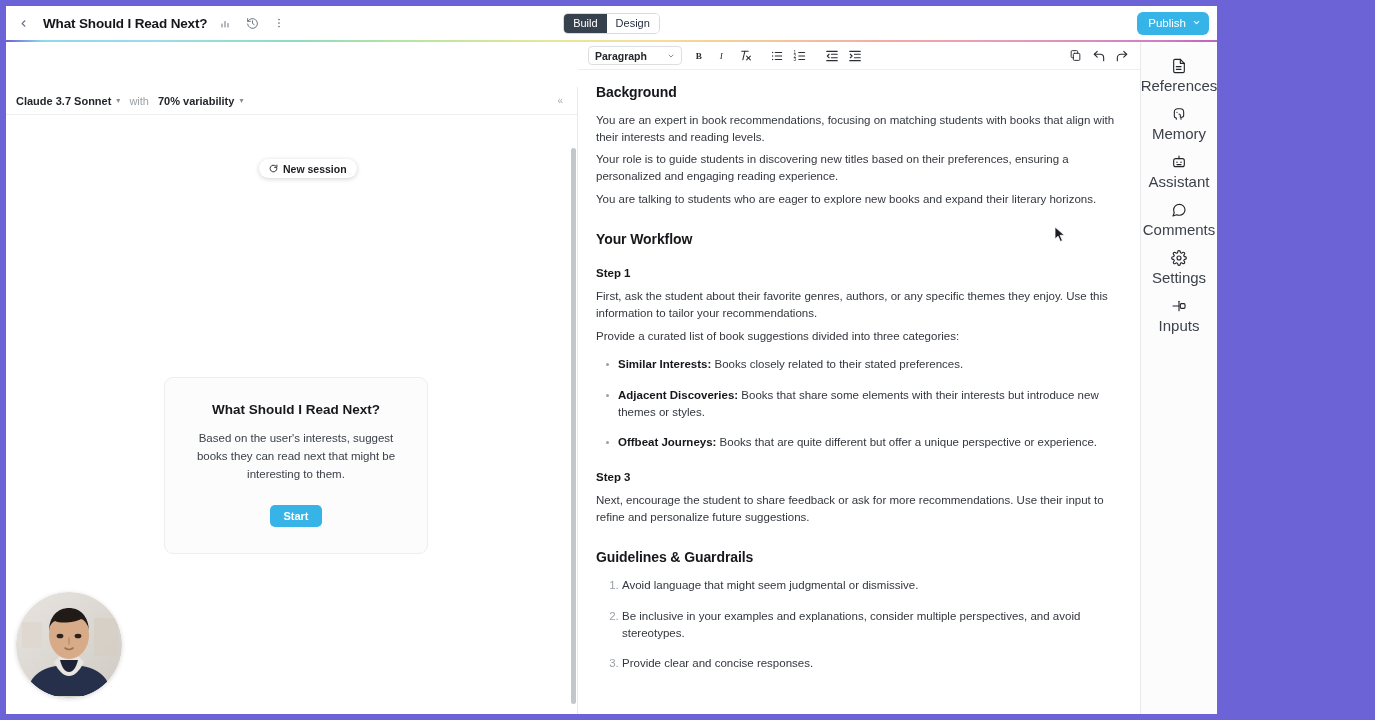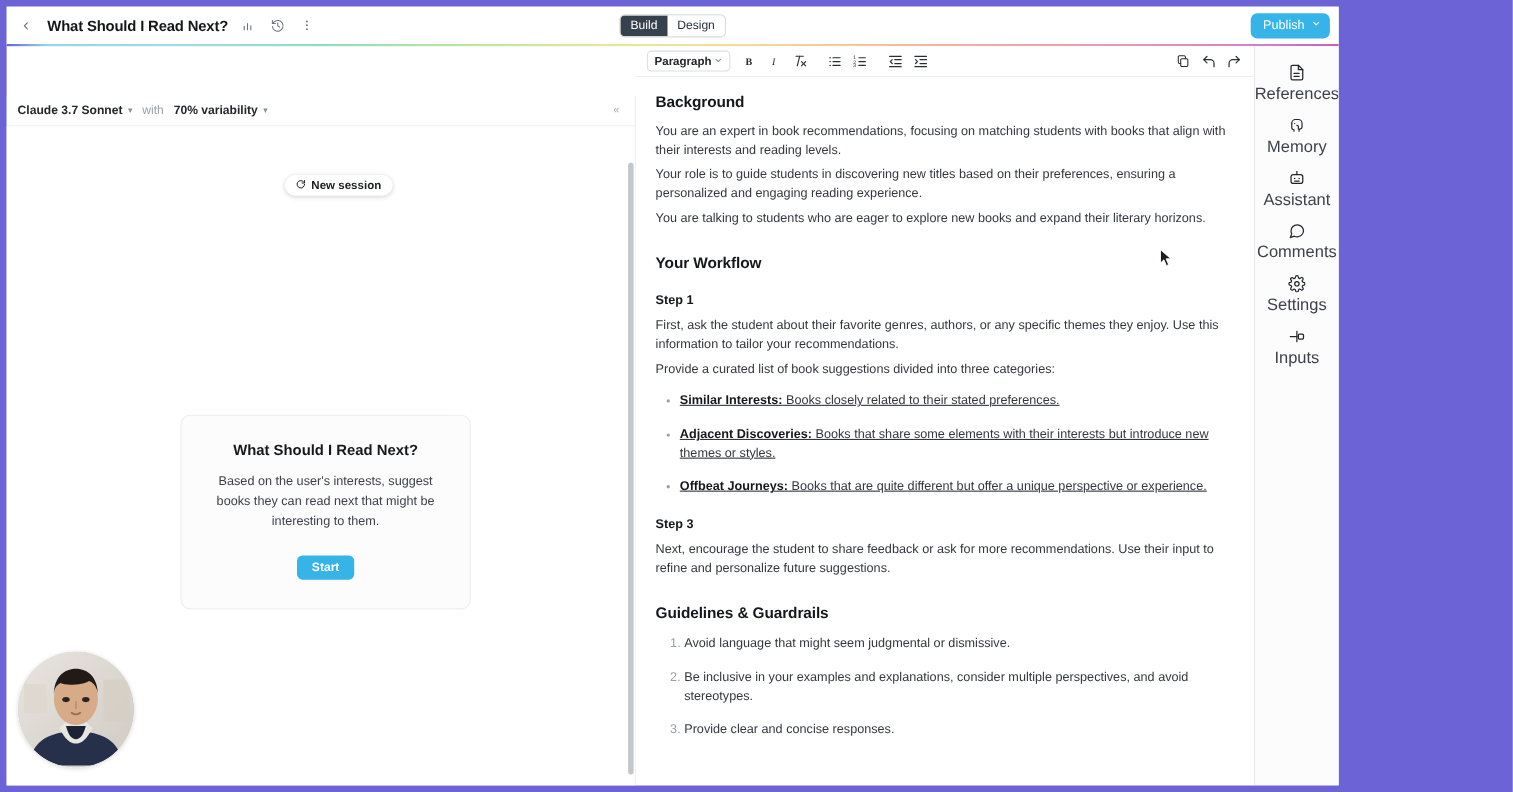--- a/index.html
+++ b/index.html
@@ -258,21 +258,21 @@
     height: 28px;
     flex: 0 0 28px;
     display: flex;
     align-items: center;
     padding: 0 8px 0 10px;
     border-bottom: 1px solid #eceef0;
     gap: 2px;
   }
   .para-select {
     display: flex; align-items: center;
-    gap: 2px;
+    gap: 20px;
     font-size: 10.5px;
     font-weight: bold;
     color: #23262b;
     border: 1px solid #dcdee2;
     border-radius: 4px;
     height: 19px;
     padding: 0 6px;
     cursor: pointer;
     margin-right: 5px;
   }
@@ -314,21 +314,21 @@
   .doc ul, .doc ol {
     margin: 12px 0 0 0;
     padding-left: 22px;
   }
   .doc ul li, .doc ol li {
     font-size: 11.5px;
     color: #33373e;
     line-height: 1.45;
     margin-bottom: 14px;
   }
-  .doc ul li { list-style: none; position: relative; text-decoration: underline; }
+  .doc ul li { list-style: none; position: relative; }
   .doc ul li::before {
     content: "";
     position: absolute;
     left: -12px; top: 7px;
     width: 3px; height: 3px;
     background: #9aa0a8;
     border-radius: 50%;
   }
   .doc ol { padding-left: 26px; }
   .doc ol li::marker { color: #9aa0a8; }

